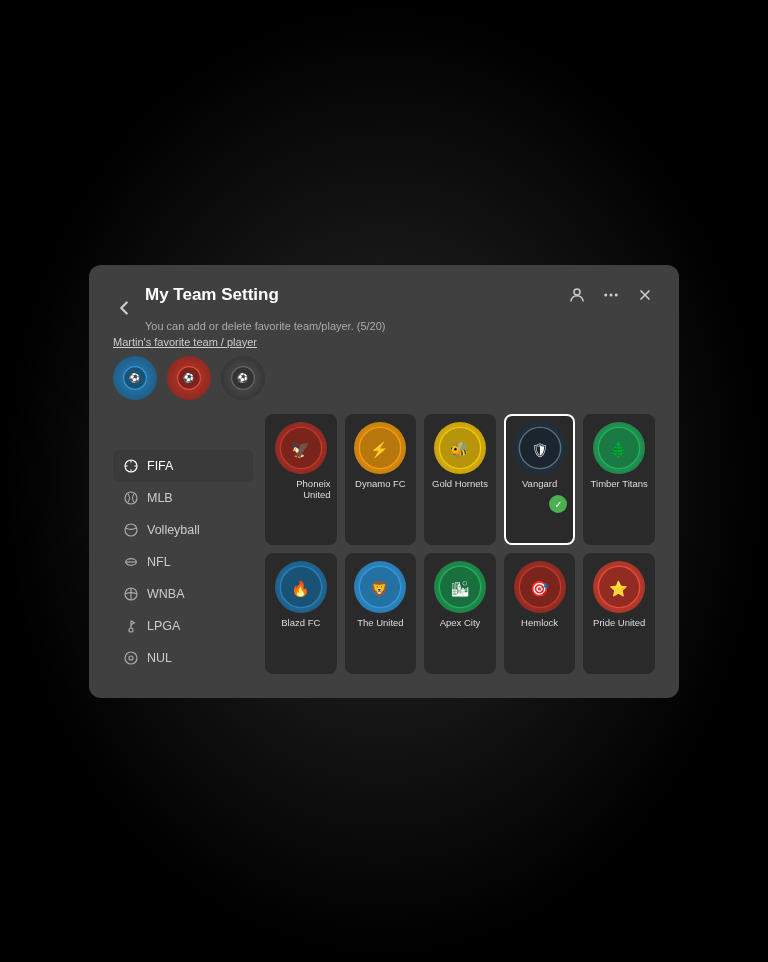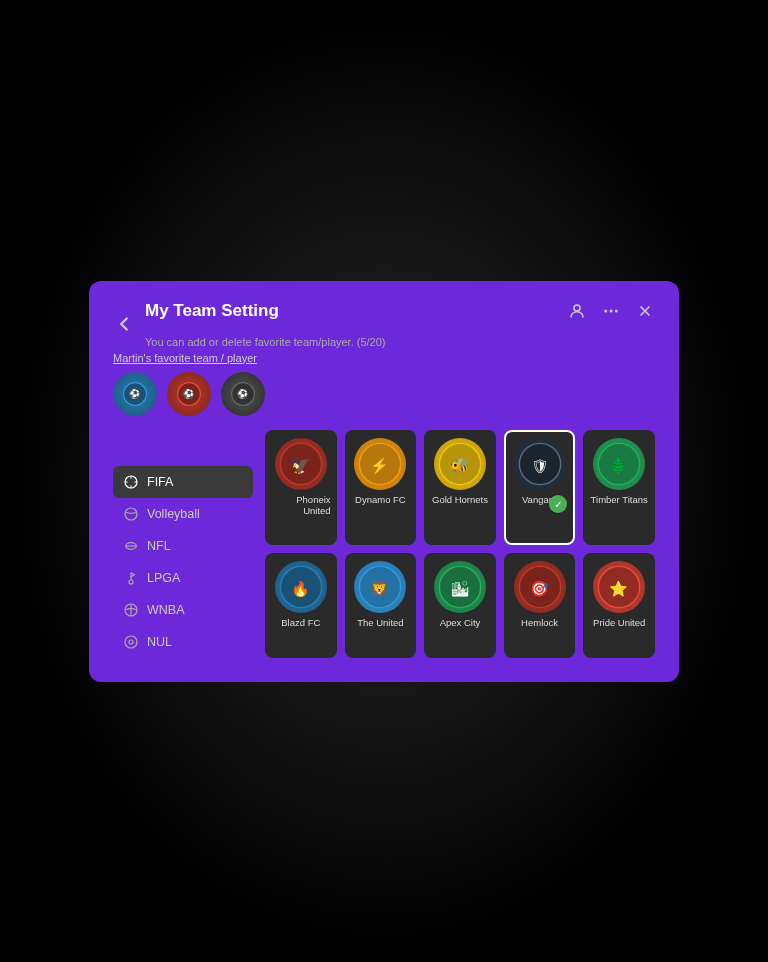--- a/index.html
+++ b/index.html
@@ -17,21 +17,21 @@
     .bg-glow {
       position: absolute;
       width: 768px;
       height: 962px;
       background: radial-gradient(ellipse at center, #2a2a2a 0%, #000 70%);
     }
 
     .dialog {
       position: relative;
       z-index: 10;
-      background: #6d28d9;
+      background: #404040;
       border-radius: 12px;
       width: 590px;
       padding: 20px 24px 24px;
       color: #fff;
     }
 
     
     .dialog-header {
       display: flex;
       align-items: flex-start;
@@ -269,50 +269,58 @@
       <div class="sidebar-item active">
         <svg class="sidebar-icon" viewBox="0 0 24 24" fill="none" stroke="#fff" stroke-width="1.8">
           <circle cx="12" cy="12" r="9"></circle>
           <path d="M12 3 L12 7 M12 17 L12 21 M3 12 L7 12 M17 12 L21 12" stroke-width="1.5"></path>
         </svg>
         <span>FIFA</span>
       </div>
       <div class="sidebar-item">
         <svg class="sidebar-icon" viewBox="0 0 24 24" fill="none" stroke="#aaa" stroke-width="1.8">
           <circle cx="12" cy="12" r="9"></circle>
+          <path d="M8 6 Q12 12 8 18" stroke-width="1.5"></path>
+          <path d="M16 6 Q12 12 16 18" stroke-width="1.5"></path>
+        </svg>
+        <span>MLB</span>
+      </div>
+      <div class="sidebar-item">
+        <svg class="sidebar-icon" viewBox="0 0 24 24" fill="none" stroke="#aaa" stroke-width="1.8">
+          <circle cx="12" cy="12" r="9"></circle>
           <path d="M3.5 9 Q12 13 20.5 9"></path>
         </svg>
         <span>Volleyball</span>
       </div>
       <div class="sidebar-item">
         <svg class="sidebar-icon" viewBox="0 0 24 24" fill="none" stroke="#aaa" stroke-width="1.8">
           <ellipse cx="12" cy="12" rx="8" ry="5"></ellipse>
           <line x1="4" y1="12" x2="20" y2="12"></line>
         </svg>
         <span>NFL</span>
+      </div>
+      <div class="sidebar-item">
+        <svg class="sidebar-icon" viewBox="0 0 24 24" fill="none" stroke="#aaa" stroke-width="1.8">
+          <circle cx="12" cy="12" r="9"></circle>
+          <path d="M3 12 Q12 8 21 12"></path>
+          <line x1="12" y1="3" x2="12" y2="21"></line>
+        </svg>
+        <span>WNBA</span>
       </div>
       <div class="sidebar-item">
         <svg class="sidebar-icon" viewBox="0 0 24 24" fill="none" stroke="#aaa" stroke-width="1.8">
           <circle cx="12" cy="18" r="3"></circle>
           <line x1="12" y1="15" x2="12" y2="4"></line>
           <path d="M12 4 L17 7 L12 10"></path>
         </svg>
         <span>LPGA</span>
       </div>
       <div class="sidebar-item">
         <svg class="sidebar-icon" viewBox="0 0 24 24" fill="none" stroke="#aaa" stroke-width="1.8">
           <circle cx="12" cy="12" r="9"></circle>
-          <path d="M3 12 Q12 8 21 12"></path>
-          <line x1="12" y1="3" x2="12" y2="21"></line>
-        </svg>
-        <span>WNBA</span>
-      </div>
-      <div class="sidebar-item">
-        <svg class="sidebar-icon" viewBox="0 0 24 24" fill="none" stroke="#aaa" stroke-width="1.8">
-          <circle cx="12" cy="12" r="9"></circle>
           <circle cx="12" cy="12" r="3"></circle>
         </svg>
         <span>NUL</span>
       </div>
     </div>
 
     <div class="teams-grid">
 
       <div class="team-card">
         <div class="team-logo logo-phoenix">

